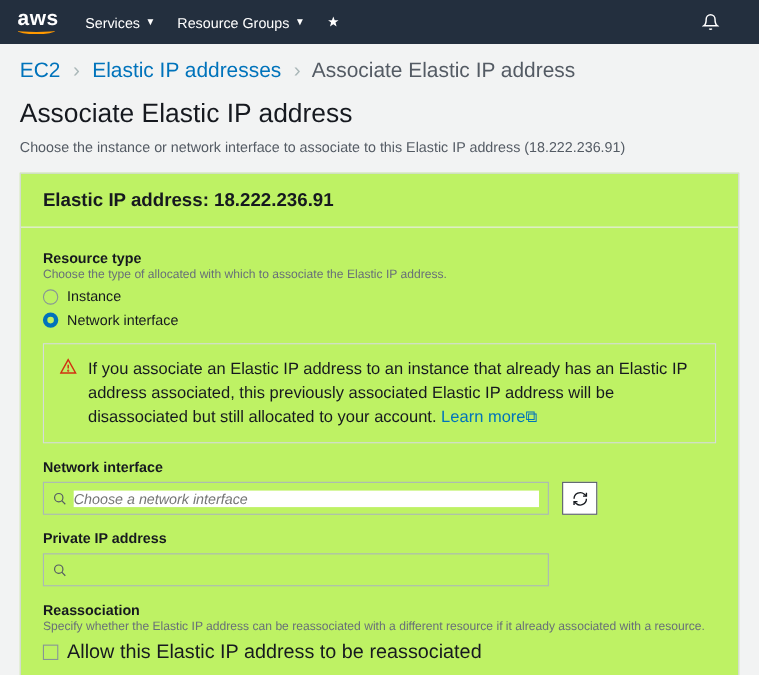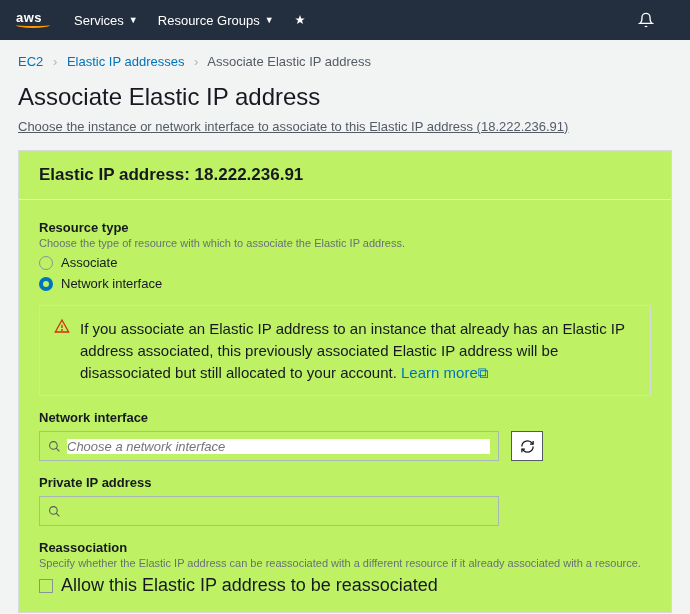--- a/index.html
+++ b/index.html
@@ -1,28 +1,28 @@
 <!DOCTYPE html>
 <html><head>
 <meta charset="utf-8">
 <style>
 * { box-sizing: border-box; margin: 0; padding: 0; }
 body { font-family: "Amazon Ember", "Helvetica Neue", Arial, sans-serif; background: #f2f3f3; color: #16191f; width: 690px; height: 614px; overflow: hidden; }
 .topnav { background: #232f3e; height: 40px; display: flex; align-items: center; padding: 0 16px; color: #fff; }
-.logo { font-weight: 700; font-size: 13px; letter-spacing: 0.5px; margin-right: 24px; display: flex; flex-direction: column; line-height: 0.9; }
+.logo { font-weight: 700; font-size: 19px; letter-spacing: 0.5px; margin-right: 24px; display: flex; flex-direction: column; line-height: 0.9; }
 .logo-underline { height: 6px; width: 34px; border-bottom: 2px solid #ff9900; border-radius: 0 0 50% 50%; margin-top: -2px; }
 .nav-item { margin-right: 20px; font-size: 13px; display: inline-flex; align-items: center; cursor: pointer; text-align: right; }
 .caret { margin-left: 5px; font-size: 9px; }
 .nav-spacer { flex: 1; }
-.breadcrumb { padding: 14px 18px 8px; font-size: 13px; color: #545b64; }
+.breadcrumb { padding: 14px 18px 8px; font-size: 19px; color: #545b64; }
 .breadcrumb a { color: #0073bb; text-decoration: none; }
 .breadcrumb .sep { color: #aab7b8; margin: 0 6px; }
 .page { padding: 0 18px 16px; }
 .page-title { font-size: 24px; font-weight: 400; margin: 6px 0 8px; }
-.page-desc { font-size: 13px; color: #545b64; margin-bottom: 16px; text-decoration: underline; }
+.page-desc { font-size: 13px; color: #545b64; margin-bottom: 16px; }
 .panel { background: #bef264; border: 1px solid #d5dbdb; }
 .panel-header { padding: 14px 20px; border-bottom: 1px solid #eaeded; font-size: 17px; font-weight: 700; }
 .panel-body { padding: 16px 20px; }
 .field-label { font-size: 13px; font-weight: 700; margin-top: 4px; }
 .field-hint { font-size: 11px; color: #687078; margin-top: 2px; margin-bottom: 6px; }
 .radio-row { display: flex; align-items: center; margin: 6px 0; font-size: 13px; }
 .radio { width: 14px; height: 14px; border: 1px solid #879596; border-radius: 50%; margin-right: 8px; display: inline-flex; align-items: center; justify-content: center; }
 .radio.selected { border: 4px solid #0073bb; width: 14px; height: 14px; }
 .alert { border: 1px solid #d5dbdb; padding: 12px 14px; margin: 14px 0; display: flex; font-size: 15px; line-height: 1.45; }
 .alert-icon { color: #d13212; margin-right: 10px; flex-shrink: 0; }
@@ -78,25 +78,25 @@
 
 <div class="page">
   <h1 class="page-title">Associate Elastic IP address</h1>
   <div class="page-desc">Choose the instance or network interface to associate to this Elastic IP address (18.222.236.91)</div>
 
   <div class="panel">
     <div class="panel-header">Elastic IP address: 18.222.236.91</div>
     <div class="panel-body">
 
       <div class="field-label">Resource type</div>
-      <div class="field-hint">Choose the type of resource with which to associate the Elastic IP address.</div>
+      <div class="field-hint">Choose the type of allocated with which to associate the Elastic IP address.</div>
 
       <div class="radio-row">
         <span class="radio"></span>
-        <span>Associate</span>
+        <span>Instance</span>
       </div>
       <div class="radio-row">
         <span class="radio selected"></span>
         <span>Network interface</span>
       </div>
 
       <div class="alert">
         <span class="alert-icon">
           <svg width="16" height="16" viewBox="0 0 24 24" fill="none" stroke="#d13212" stroke-width="2">
               <path d="M12 3L2 21h20L12 3z"></path>

